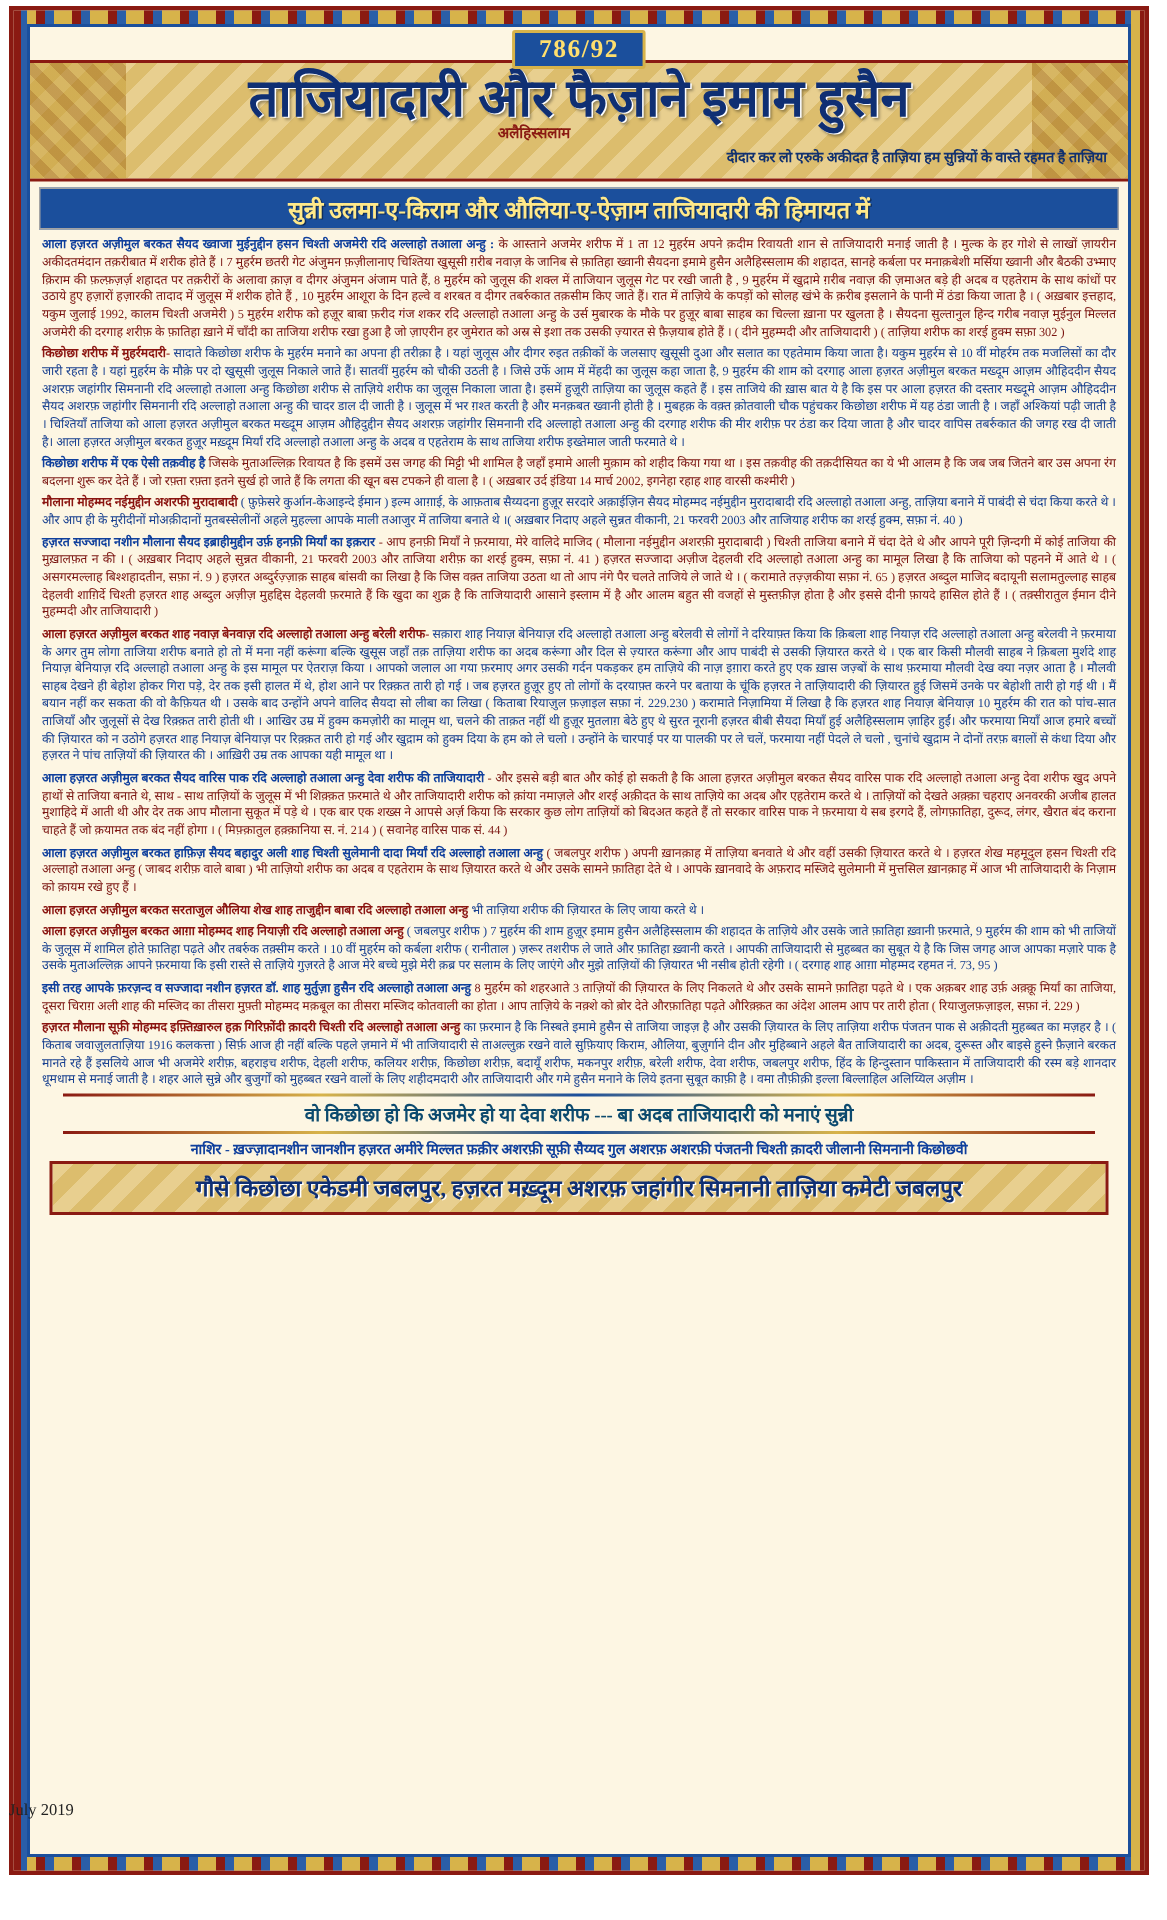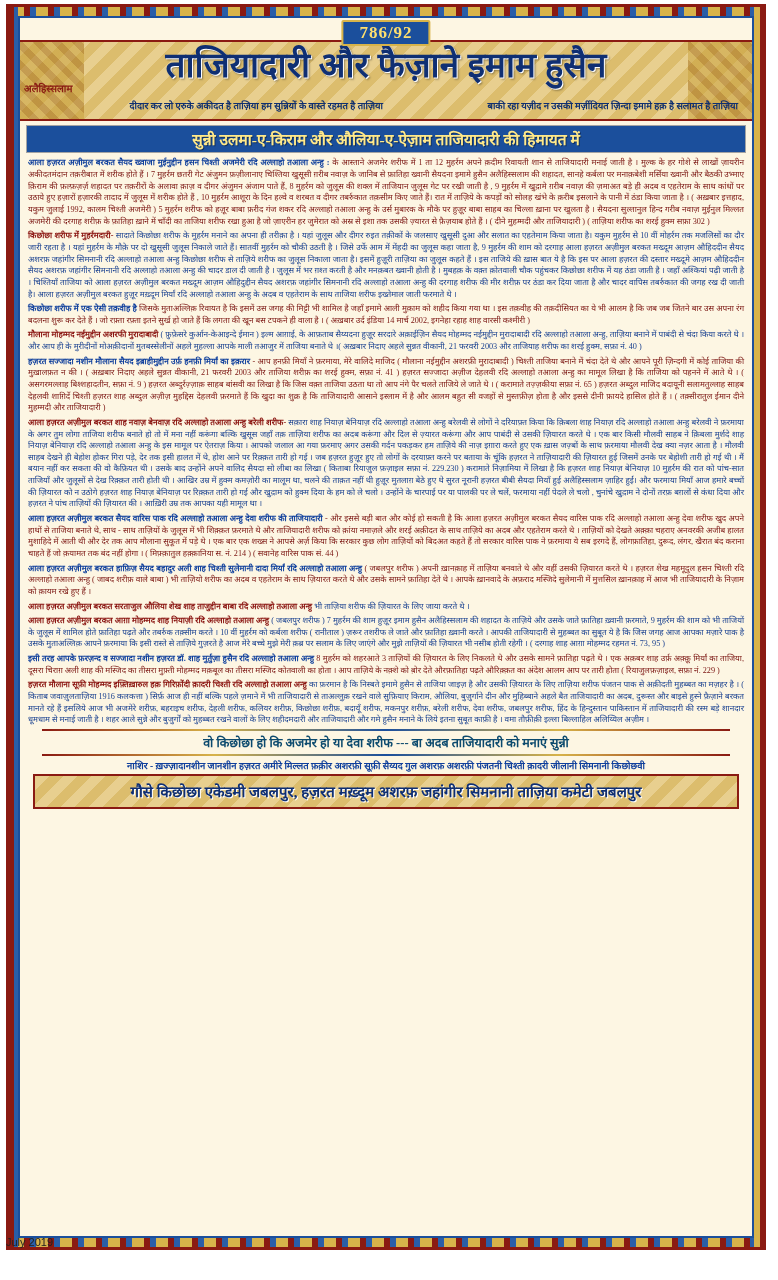--- a/index.html
+++ b/index.html
@@ -64,21 +64,21 @@
     font-size:35px;
     line-height:1.05;
     color:#0f2f73;
     text-shadow:1px 1px 0 #fff, 2px 2px 2px rgba(0,0,0,.35);
     letter-spacing:0px;
     white-space:nowrap;
   }
   .title-sup{
     position:relative;z-index:2;display:block;
     font-size:10px;color:#8a1a12;font-weight:bold;margin-top:-4px;
-    text-align:left;padding-right:60px;
+    text-align:center;padding-right:60px;
   }
   .couplets{
     position:relative;z-index:2;
     display:flex;justify-content:space-between;gap:6px;
     padding:4px 10px 2px;
     font-family:"Liberation Serif",serif;
     font-size:9.5px;color:#10306f;font-weight:bold;line-height:1.55;
     text-align:right;
   }
   .couplets div{flex:1;}
@@ -131,44 +131,42 @@
       repeating-linear-gradient(135deg,#e8cf8f 0 10px,#dcbd6d 10px 20px);
     border:2px solid #8a1a12;
     text-align:center;
     padding:5px 4px 6px;
   }
   .footer .f1{
     font-family:"Liberation Serif",serif;font-weight:bold;
     color:#0f2f73;font-size:15px;text-shadow:1px 1px 0 #fff;
   }
   .date{
-    position:absolute;left:6px;top:1236px;
-    font-size:11px;color:#222;font-family:Liberation Sans, sans-serif;
+    position:absolute;left:6px;top:1201px;
+    font-size:11px;color:#222;font-family:Liberation Serif, serif;
   }
 </style>
 </head>
 <body>
 
 <div class="page">
 
   <div class="poster">
     <div class="frame-band"></div>
 
     <div class="inner">
 
       <div class="badge">786/92</div>
 
       <div class="header">
         <div class="title">ताजियादारी और फैज़ाने इमाम हुसैन</div>
         <span class="title-sup">अलैहिस्सलाम</span>
         <div class="couplets">
           <div>दीदार कर लो एरुके अकीदत है ताज़िया
 हम सुन्नियों के वास्ते रहमत है ताज़िया</div>
-          <div>बाकी रहा यज़ीद न उसकी मर्ज़ीदियत
-ज़िन्दा इमामे हक़ है सलामत है ताज़िया</div>
         </div>
       </div>
 
       <div class="subbar">सुन्नी उलमा-ए-किराम और औलिया-ए-ऐज़ाम ताजियादारी की हिमायत में</div>
 
       <div class="body">
 
         <p class="para">
           <span class="hd">आला हज़रत अज़ीमुल बरकत सैयद ख्वाजा मुईनुद्दीन हसन चिश्ती अजमेरी रदि अल्लाहो तआला अन्हु :</span>
           <span>के आस्ताने अजमेर शरीफ में 1 ता 12 मुहर्रम अपने क़दीम रिवायती शान से ताजियादारी मनाई जाती है । मुल्क के हर गोशे से लाखों ज़ायरीन अकीदतमंदान तक़रीबात में शरीक होते हैं । 7 मुहर्रम छतरी गेट अंजुमन फ़ज़ीलानाए चिश्तिया खुसूसी ग़रीब नवाज़ के जानिब से फ़ातिहा ख्वानी सैयदना इमामे हुसैन अलैहिस्सलाम की शहादत, सानहे कर्बला पर मनाक़बेशी मर्सिया ख्वानी और बैठकी उभ्माए क़िराम की फ़ल्फ़ज़र्ज़ शहादत पर तक़रीरों के अलावा क़ाज़ व दीगर अंजुमन अंजाम पाते हैं, 8 मुहर्रम को जुलूस की शक्ल में ताजियान जुलूस गेट पर रखी जाती है , 9 मुहर्रम में खुद़ामे ग़रीब नवाज़ की ज़माअत बड़े ही अदब व एहतेराम के साथ कांधों पर उठाये हुए हज़ारों हज़ारकी तादाद में जुलूस में शरीक होते हैं , 10 मुहर्रम आशूरा के दिन हल्वे व शरबत व दीगर तबर्रुकात तक़सीम किए जाते हैं। रात में ताज़िये के कपड़ों को सोलह खंभे के क़रीब इसलाने के पानी में ठंडा किया जाता है । ( अख़बार इत्तहाद, यकुम जुलाई 1992, कालम चिश्ती अजमेरी ) 5 मुहर्रम शरीफ को हज़ूर बाबा फ़रीद गंज शकर रदि अल्लाहो तआला अन्हु के उर्स मुबारक के मौके पर हुज़ूर बाबा साहब का चिल्ला ख़ाना पर खुलता है । सैयदना सुल्तानुल हिन्द गरीब नवाज़ मुईनुल मिल्लत अजमेरी की दरगाह शरीफ़ के फ़ातिहा ख़ाने में चाँदी का ताजिया शरीफ रखा हुआ है जो ज़ाएरीन हर जुमेरात को अस्र से इशा तक उसकी ज़्यारत से फ़ैज़याब होते हैं । ( दीने मुहम्मदी और ताजियादारी ) ( ताज़िया शरीफ का शरई हुक्म सफ़ा 302 )</span>

